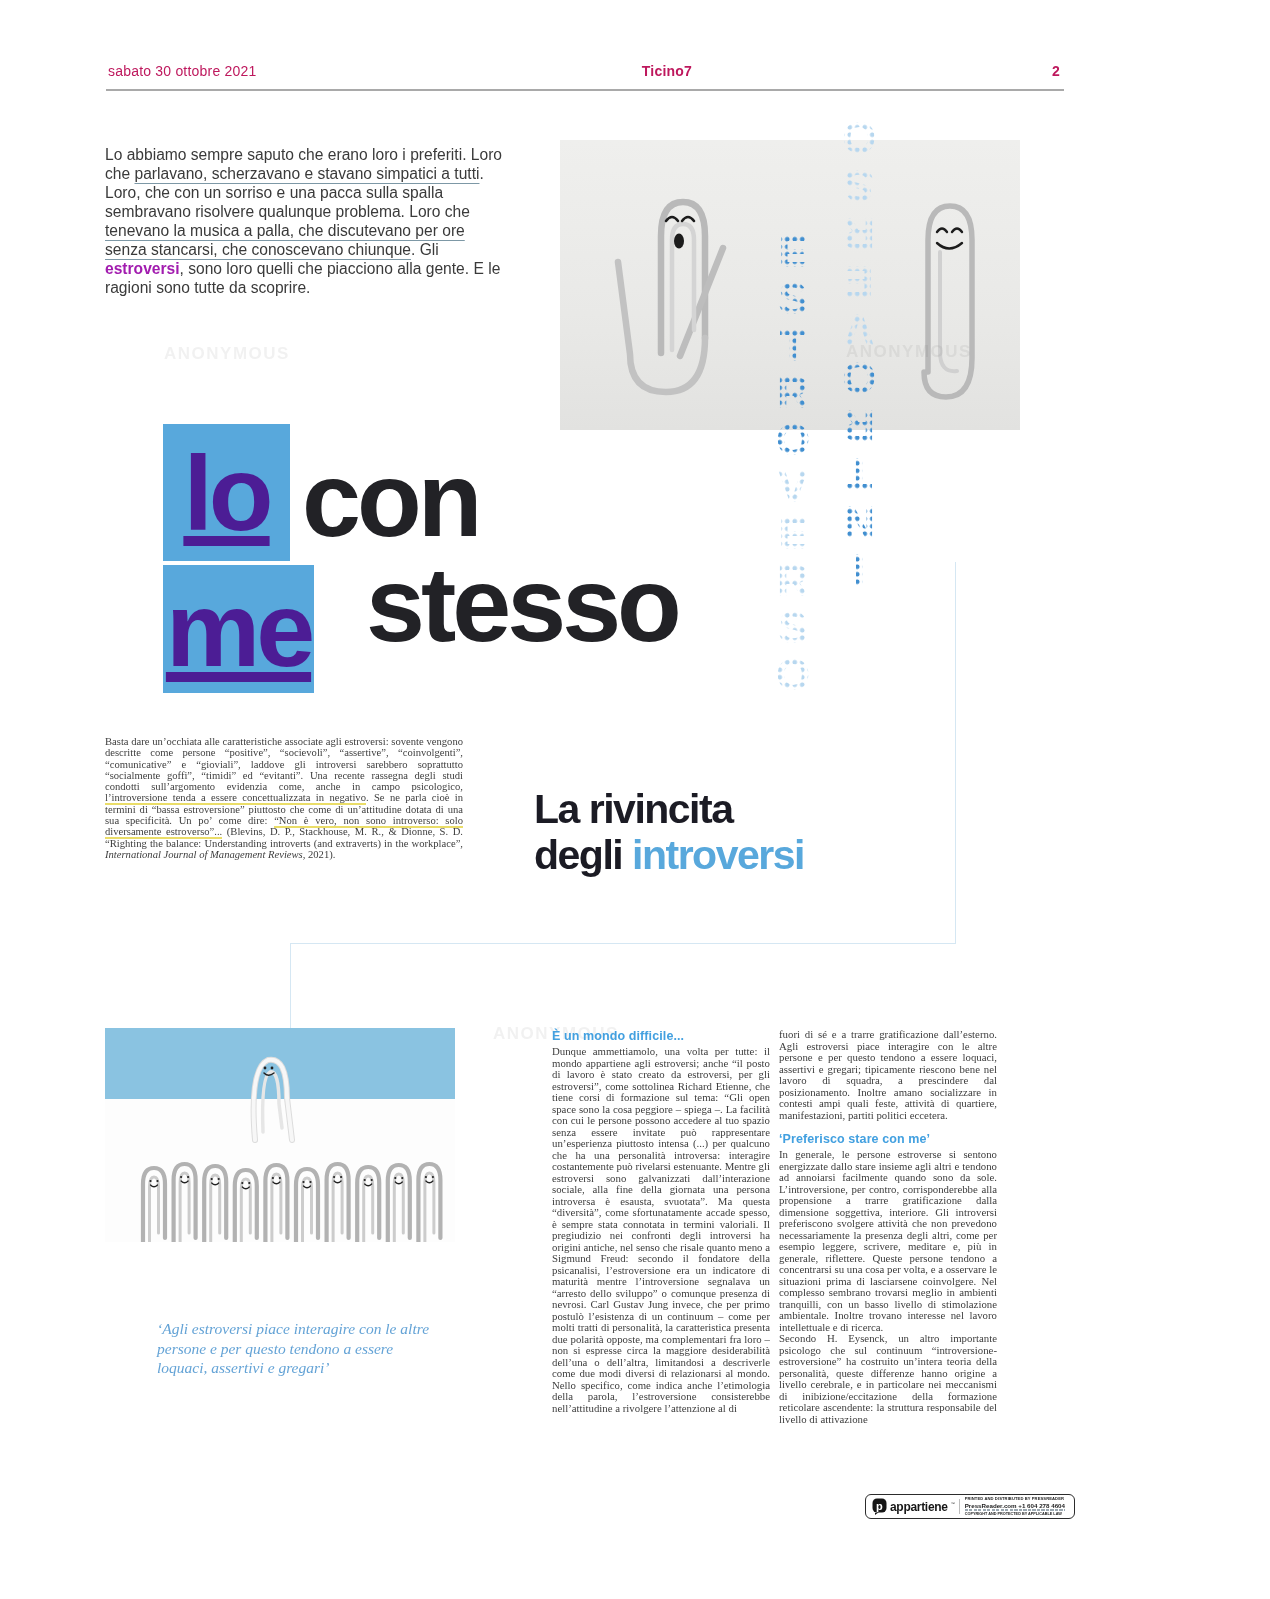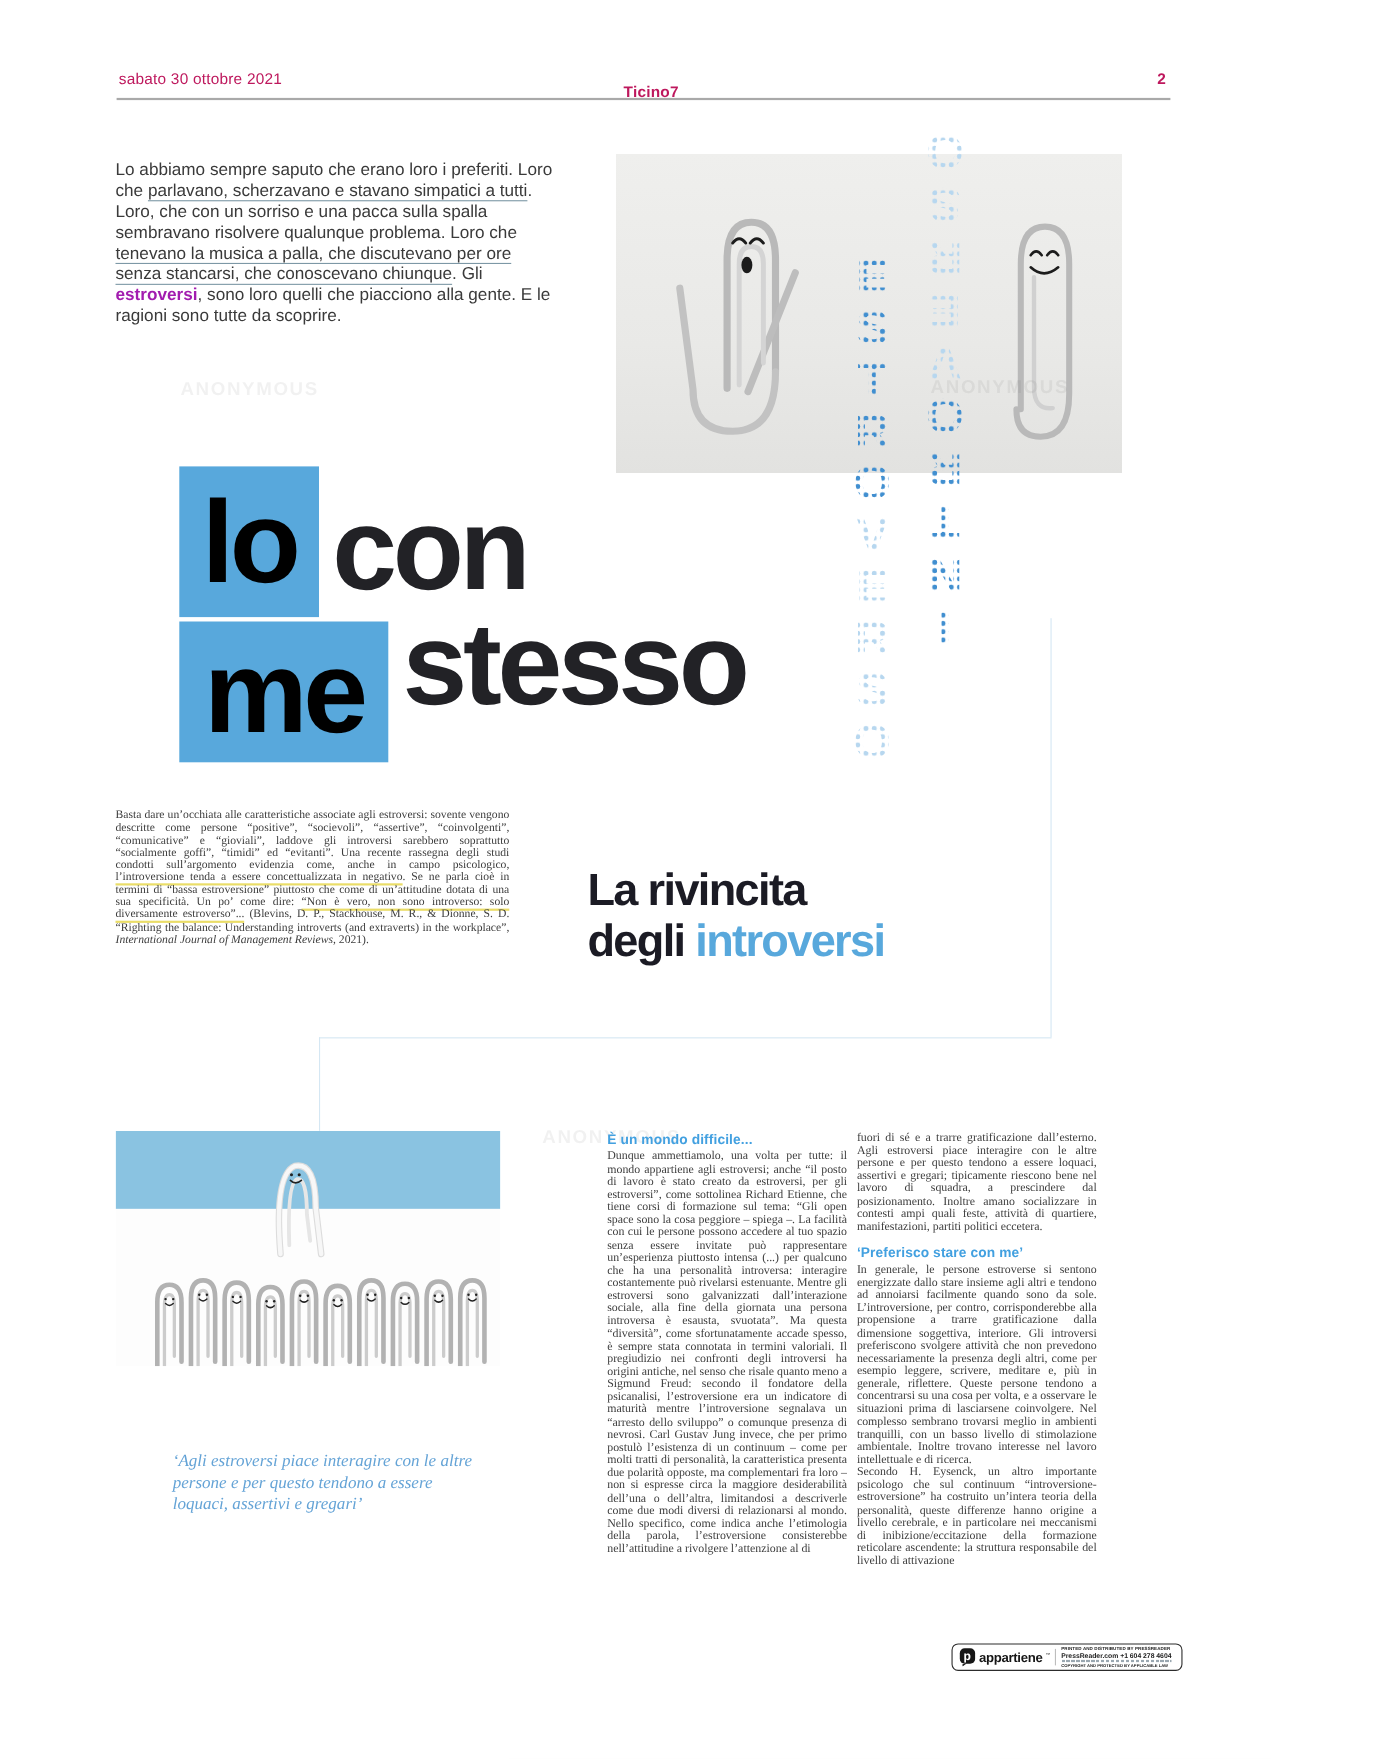--- a/index.html
+++ b/index.html
@@ -26,21 +26,21 @@
   .vword{display:flex;flex-direction:column;width:64px;}
   .dot-letter{display:block;text-align:center;font-weight:800;font-size:44px;line-height:47px;
     -webkit-background-clip:text;background-clip:text;color:transparent;}
   .dot-dark{background-image:radial-gradient(circle,#418fd0 2.1px,rgba(65,143,208,0) 2.6px);background-size:7.5px 7.5px;}
   .dot-light{background-image:radial-gradient(circle,#b7d7ef 2.1px,rgba(183,215,239,0) 2.6px);background-size:7.5px 7.5px;}
   #vword-right{transform:rotate(180deg);}
   #vword-right .dot-letter{line-height:48px;}
 
   
   .hl-box{background:#58a8dc;display:flex;align-items:center;justify-content:center;}
-  .hl-box span{color:#000000;font-weight:800;font-size:106px;letter-spacing:-4px;line-height:1;}
+  .hl-box span{color:#4c1d95;font-weight:800;font-size:106px;letter-spacing:-4px;line-height:1;text-decoration:underline;}
   .hl-black{font-weight:800;font-size:106px;letter-spacing:-4px;line-height:106px;color:#222226;}
 
   
   #lede{width:358px;font-family:"Liberation Serif",serif;font-size:10.6px;line-height:11.3px;
         color:#3d3d3d;text-align:justify;}
   #lede .hl-y{border-bottom:2.5px solid #eadd68;}
   #lede .it{font-style:italic;}
 
   
   #sec-title{font-weight:800;font-size:41px;line-height:46px;letter-spacing:-1.5px;color:#1b1b24;}
@@ -75,21 +75,21 @@
   .f-l2{font-size:6.2px;font-weight:bold;color:#1c1c1c;}
   .f-micro{height:2px;margin:.5px 0;background:repeating-linear-gradient(90deg,#9aa7b0 0 3px,transparent 3px 4.5px);}
   .f-l3{font-size:3.8px;font-weight:bold;color:#1c1c1c;}
 </style>
 </head>
 <body>
 
 <div id="page">
 
   <div class="abs hdr-txt" style="left:108px;top:63px;">sabato 30 ottobre 2021</div>
-  <div class="abs hdr-txt" style="left:492px;top:75px;width:200px;text-align:center;font-weight:bold;">Ticino7</div>
+  <div class="abs hdr-txt" style="left:492px;top:63px;width:200px;text-align:right;font-weight:bold;">Ticino7</div>
   <div class="abs hdr-txt" style="left:1040px;top:63px;width:20px;text-align:right;font-weight:bold;">2</div>
   <div class="abs hdr-rule" style="left:106px;top:89px;width:958px;"></div>
 
   <div class="abs" id="intro" style="left:105px;top:145px;"><span>Lo abbiamo sempre saputo che erano loro i preferiti. Loro che </span><span class="u">parlavano, scherzavano e stavano simpatici a tutti</span><span>. Loro, che con un sorriso e una pacca sulla spalla sembravano risolvere qualunque problema. Loro che </span><span class="u">tenevano la musica a palla, che discutevano per ore senza stancarsi, che conoscevano chiunque</span><span>. Gli </span><span class="accent">estroversi</span><span>, sono loro quelli che piacciono alla gente. E le ragioni sono tutte da scoprire.</span></div>
 
   <div class="abs" id="hero" style="left:560px;top:140px;">
     <svg width="460" height="290" viewBox="0 0 460 290">
 
       <path d="M101 213 L101 96 Q101 62 123 62 Q145 62 145 96 L145 198" fill="none" stroke="#b9b9b9" stroke-width="6.5" stroke-linecap="round"></path>
       <path d="M145 198 Q145 252 106 252 Q70 252 70 214 L58 122" fill="none" stroke="#c2c2c2" stroke-width="6.5" stroke-linecap="round"></path>
@@ -133,21 +133,21 @@
     </div>
 
   <div class="abs wm" style="left:164px;top:344px;">ANONYMOUS</div>
   <div class="abs wm" style="left:846px;top:342px;color:rgba(90,90,90,.09);">ANONYMOUS</div>
   <div class="abs wm" style="left:493px;top:1024px;z-index:0;">ANONYMOUS</div>
 
   <div class="abs hl-box" style="left:163px;top:424px;width:127px;height:137px;">
     <span>lo</span>
   </div>
   <div class="abs hl-black" style="left:302px;top:446px;">con</div>
-  <div class="abs hl-box" style="left:163px;top:565px;width:190px;height:128px;">
+  <div class="abs hl-box" style="left:163px;top:565px;width:151px;height:128px;">
     <span>me</span>
   </div>
   <div class="abs hl-black" style="left:366px;top:551px;">stesso</div>
 
   <div class="abs" id="lede" style="left:105px;top:736px;"><span>Basta dare un’occhiata alle caratteristiche associate agli estroversi: sovente vengono descritte come persone “positive”, “socievoli”, “assertive”, “coinvolgenti”, “comunicative” e “gioviali”, laddove gli introversi sarebbero soprattutto “socialmente goffi”, “timidi” ed “evitanti”. Una recente rassegna degli studi condotti sull’argomento evidenzia come, anche in campo psicologico, </span><span class="hl-y">l’introversione tenda a essere concettualizzata in negativo</span><span>. Se ne parla cioè in termini di “bassa estroversione” piuttosto che come di un’attitudine dotata di una sua specificità. Un po’ come dire: </span><span class="hl-y">“Non è vero, non sono introverso: solo diversamente estroverso”...</span><span> (Blevins, D. P., Stackhouse, M. R., &amp; Dionne, S. D. “Righting the balance: Understanding introverts (and extraverts) in the workplace”, </span><span class="it">International Journal of Management Reviews</span><span>, 2021).</span></div>
 
   <div class="abs" id="sec-title" style="left:534px;top:786px;">
     <div>La rivincita</div>
     <div><span>degli </span><span class="accent">introversi</span></div>
   </div>

